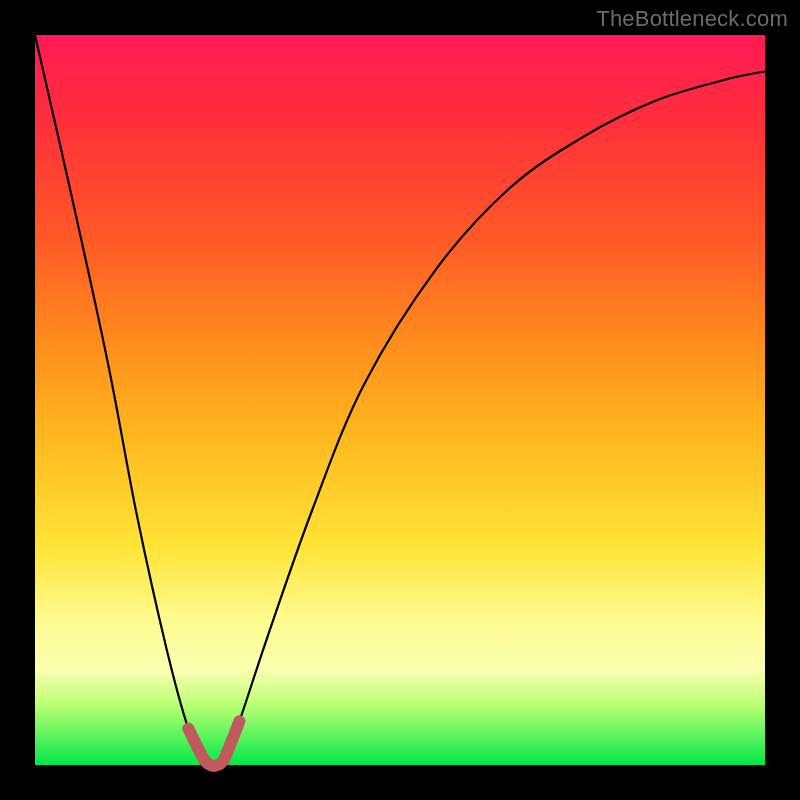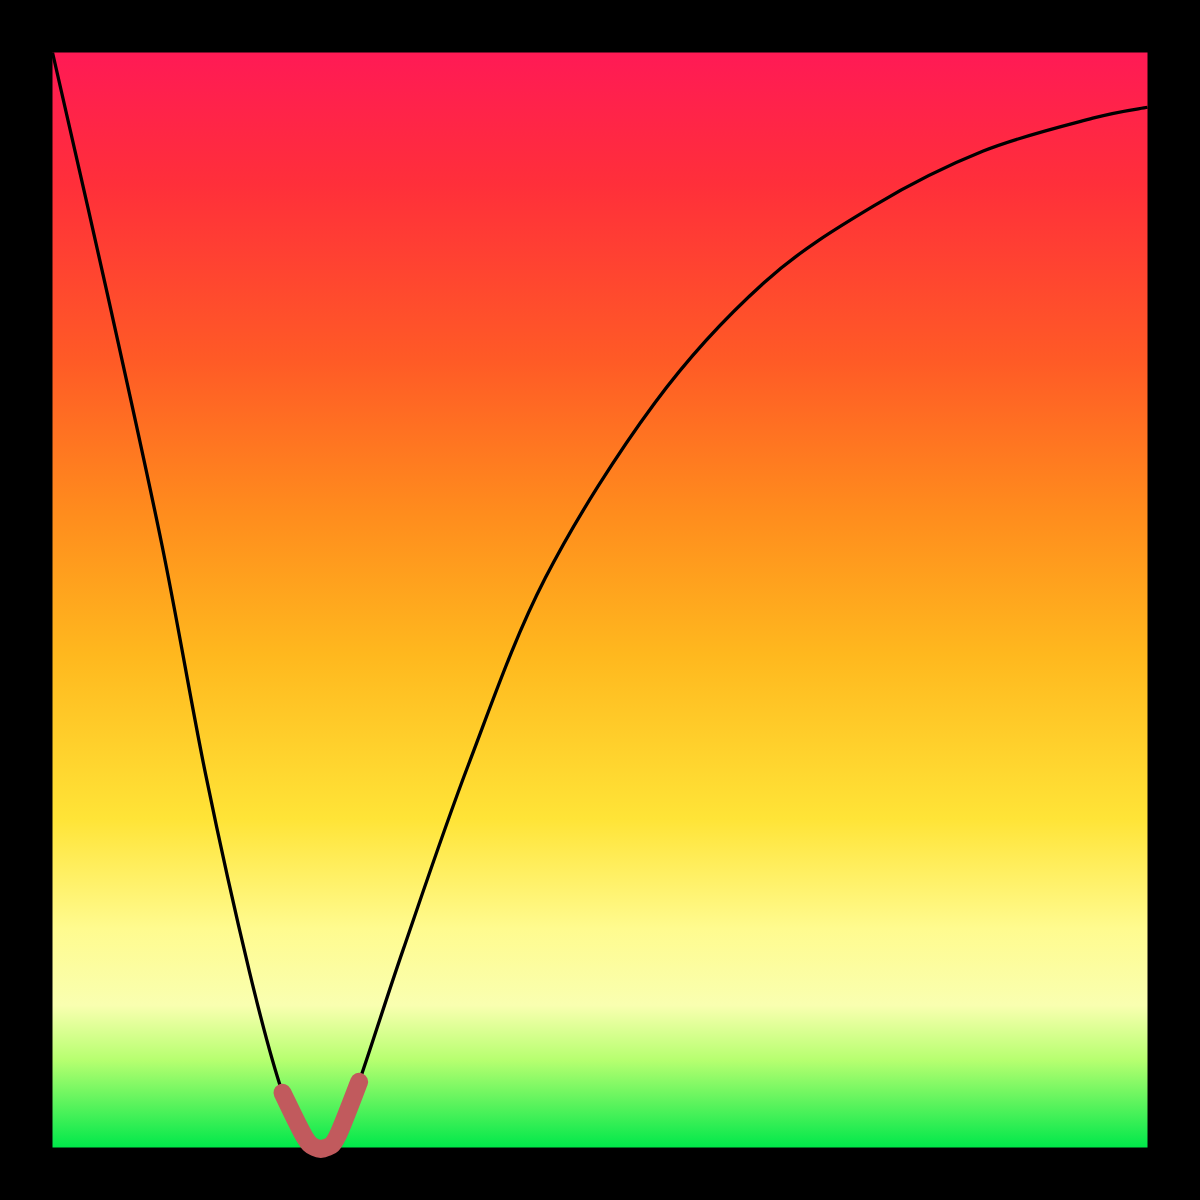--- a/index.html
+++ b/index.html
@@ -73,13 +73,14 @@
 </head>
 <body>
 
 <div class="frame">
   <div class="plot-area">
     <svg class="curve" viewBox="0 0 730 730" preserveAspectRatio="none">
       <path class="main" d="M 0 0 C 6.083333333333333 26.76666666666667, 24.333333333333336 105.85000000000002, 36.5 160.60000000000002 C 48.666666666666664 215.35000000000002, 62.05 274.96666666666664, 73 328.49999999999994 C 83.95 382.03333333333325, 92.46666666666667 434.3499999999999, 102.2 481.79999999999995 C 111.93333333333334 529.25, 122.88333333333334 577.9166666666667, 131.4 613.2 C 139.91666666666666 648.4833333333333, 147.21666666666664 675.25, 153.29999999999998 693.5 C 159.38333333333333 711.75, 164.25 716.6166666666667, 167.9 722.7 C 171.55 728.7833333333334, 172.76666666666665 728.7833333333333, 175.2 730 C 177.63333333333333 731.2166666666667, 180.06666666666666 731.2166666666667, 182.5 730 C 184.93333333333334 728.7833333333333, 186.15 730, 189.8 722.7 C 193.45000000000002 715.4000000000001, 197.10000000000002 706.8833333333334, 204.4 686.2 C 211.7 665.5166666666667, 221.43333333333334 633.8833333333333, 233.6 598.6 C 245.76666666666665 563.3166666666667, 261.5833333333333 515.8666666666667, 277.4 474.5 C 293.21666666666664 433.1333333333333, 307.81666666666666 390.54999999999995, 328.5 350.4 C 349.18333333333334 310.25, 377.16666666666674 266.45, 401.50000000000006 233.59999999999997 C 425.83333333333337 200.74999999999997, 450.1666666666667 175.19999999999993, 474.5 153.29999999999995 C 498.8333333333333 131.39999999999998, 523.1666666666666 116.80000000000005, 547.5 102.20000000000005 C 571.8333333333334 87.60000000000004, 596.1666666666666 75.43333333333327, 620.5 65.69999999999993 C 644.8333333333334 55.966666666666605, 675.25 48.66666666666672, 693.5 43.80000000000007 C 711.75 38.933333333333415, 723.9166666666666 37.716666666666676, 730 36.5"></path>
       <path class="tip" d="M 153.29999999999998 693.5 C 155.73333333333332 698.3666666666667, 164.25 716.6166666666667, 167.9 722.7 C 171.55 728.7833333333334, 172.76666666666665 728.7833333333333, 175.2 730 C 177.63333333333333 731.2166666666667, 180.06666666666666 731.2166666666667, 182.5 730 C 184.93333333333334 728.7833333333333, 186.15 730, 189.8 722.7 C 193.45000000000002 715.4000000000001, 201.96666666666667 692.2833333333334, 204.4 686.2" style="stroke: rgb(193, 90, 93);"></path>
     </svg>
   </div>
+  <div class="watermark">TheBottleneck.com</div>
 </div>
 
 </body></html>

